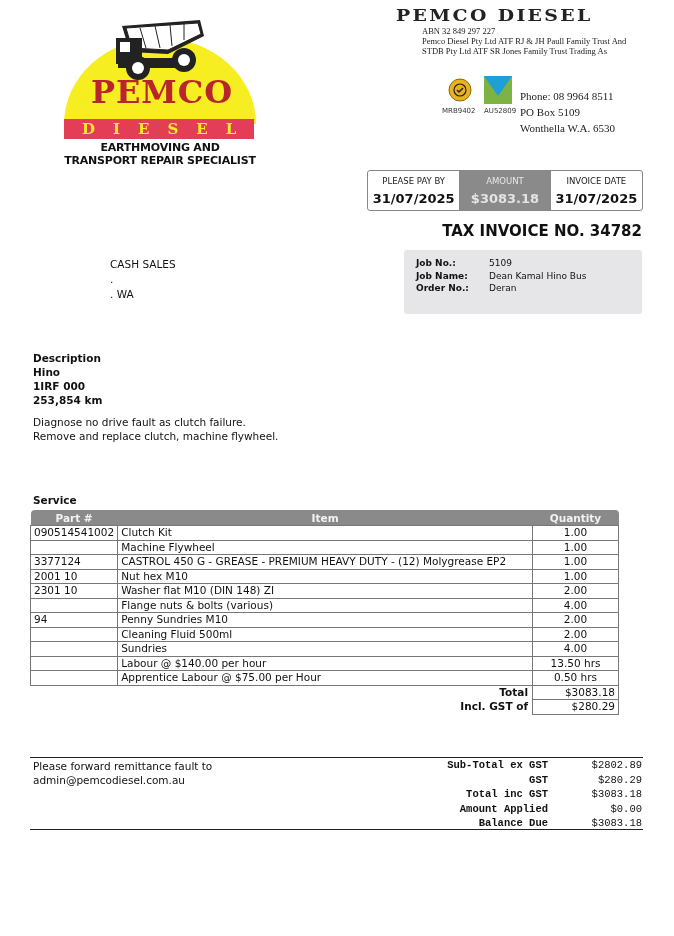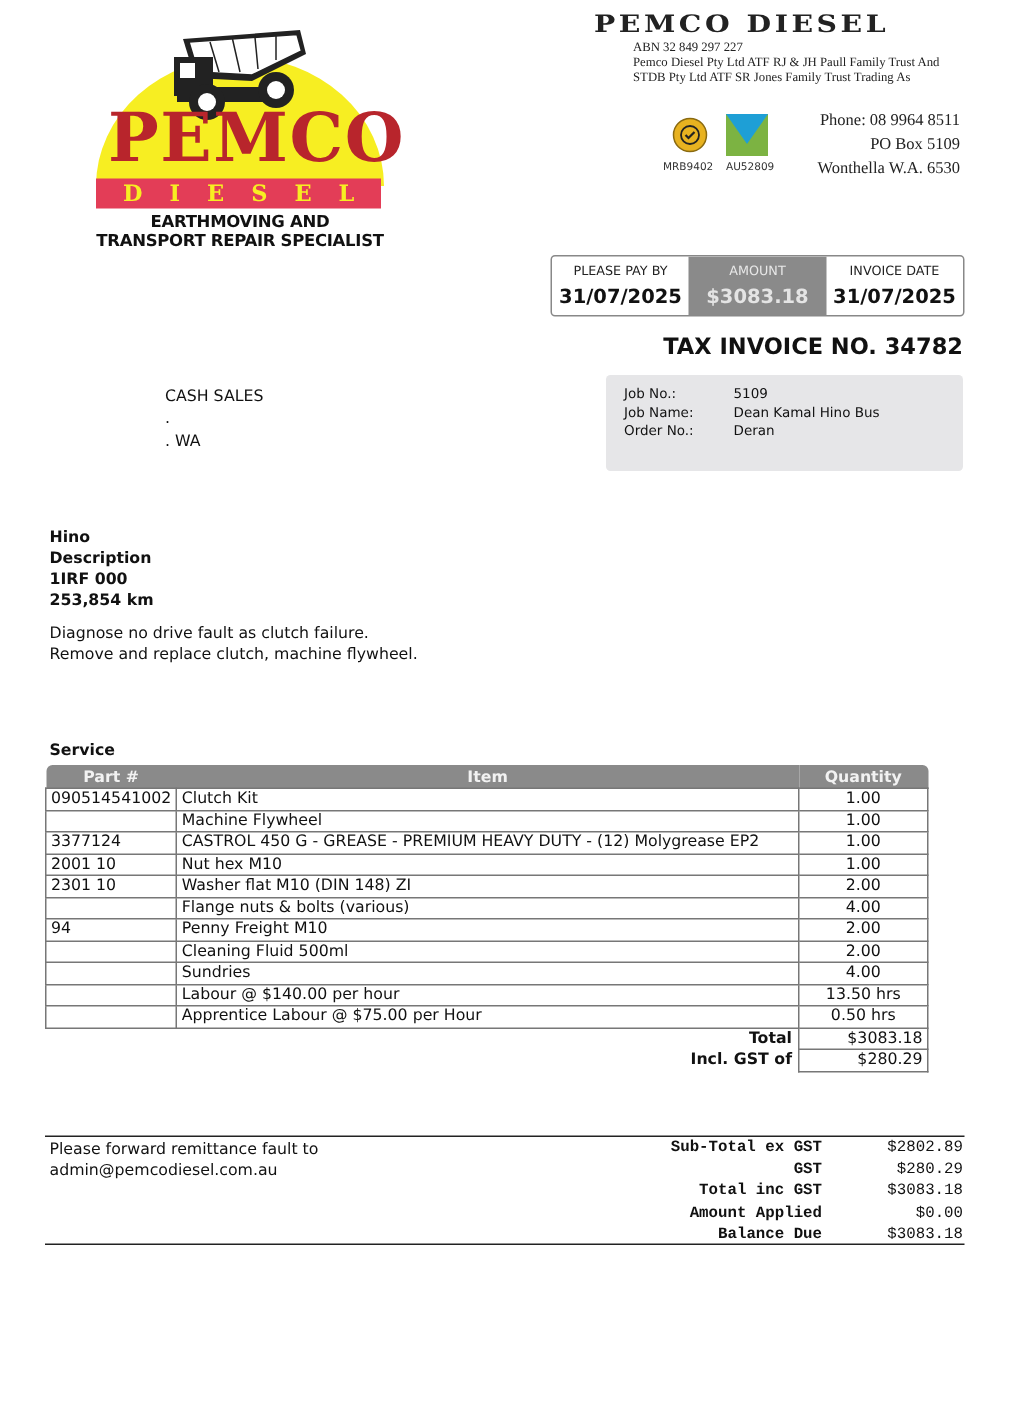--- a/index.html
+++ b/index.html
@@ -13,40 +13,40 @@
              font-family:"DejaVu Sans", sans-serif; font-weight:bold; font-size:11px;
              line-height:13px; color:#111; letter-spacing:-0.2px; }
 
   
   .brand { left:396px; top:6px; font-family:"DejaVu Serif", serif; font-weight:900;
            font-size:16px; letter-spacing:2px; color:#222; transform:scaleX(1.18);
            transform-origin:left top; }
   .abn { left:422px; top:26px; font-family:"Liberation Serif", serif; font-size:8.5px; line-height:10px; color:#222; }
   .badges { left:442px; top:74px; width:78px; height:44px; }
   .badge-lbl { font-family:"DejaVu Sans", sans-serif; font-size:7px; color:#333; }
-  .contact { left:520px; top:72px; width:120px; text-align:right;
+  .contact { left:520px; top:88px; width:120px; text-align:left;
              font-family:"Liberation Serif", serif; font-size:11px; line-height:16px; color:#222; }
 
   
   .paybox { left:367px; top:170px; width:274px; height:39px; border:1px solid #888;
             border-radius:3px; display:flex; overflow:hidden; }
   .paycell { flex:1; text-align:center; }
   .paycell .lbl { font-size:8.5px; color:#222; margin-top:5px; }
   .paycell .val { font-size:13px; font-weight:bold; margin-top:5px; }
   .paycell.amt { background:#8a8a8a; }
   .paycell.amt .lbl { color:#e8e8e8; }
   .paycell.amt .val { color:#e4e4e4; }
 
   .invno { left:420px; top:222px; width:222px; text-align:right; font-size:15px; font-weight:bold; }
 
   .cust { left:110px; top:257px; font-size:10.5px; line-height:15px; }
   .jobbox { left:404px; top:250px; width:238px; height:64px; background:#e6e6e8;
             border-radius:3px; font-size:9px; line-height:12.5px; }
   .jobrow { display:flex; }
-  .jobrow .k { width:73px; font-weight:normal; }
+  .jobrow .k { width:73px; font-weight:bold; }
 
   .desc { left:33px; top:351px; font-size:10.5px; line-height:14px; }
   .desc .b { font-weight:bold; }
   .desc .gap { height:8px; }
 
   .svc { left:33px; top:494px; font-size:10.5px; font-weight:bold; }
 
   table.items { position:absolute; left:30px; top:510px; width:589px; border-collapse:collapse;
                 font-size:10.5px; }
   table.items th { background:#8a8a8a; color:#f2f2f2; font-weight:bold; height:15px; padding:0;
@@ -85,21 +85,21 @@
       <line x1="124" y1="10" x2="124" y2="26" stroke="#222" stroke-width="1"></line>
       <rect x="56" y="24" width="26" height="26" fill="#222"></rect>
       <rect x="60" y="28" width="10" height="10" fill="#fff"></rect>
       <rect x="58" y="44" width="70" height="10" fill="#222"></rect>
       <circle cx="78" cy="54" r="12" fill="#222"></circle>
       <circle cx="78" cy="54" r="6" fill="#fff"></circle>
       <circle cx="124" cy="46" r="12" fill="#222"></circle>
       <circle cx="124" cy="46" r="6" fill="#fff"></circle>
     </g>
   </svg>
-  <div class="abs" style="left:12px;top:55px;width:180px;text-align:center;font-family:'DejaVu Serif',serif;font-weight:900;font-size:45px;color:#b8252c;letter-spacing:1px;line-height:46px;">PEMCO</div>
+  <div class="abs" style="left:12px;top:55px;width:180px;text-align:center;font-family:'DejaVu Serif',serif;font-weight:900;font-size:32px;color:#b8252c;letter-spacing:1px;line-height:46px;">PEMCO</div>
   <div class="abs" style="left:4px;top:105px;width:190px;text-align:center;font-family:'DejaVu Serif',serif;font-weight:bold;font-size:15px;color:#f7ee22;letter-spacing:18px;line-height:20px;text-indent:18px;">DIESEL</div>
 </div>
 <div class="abs tagline">
   <div>EARTHMOVING AND</div>
   <div>TRANSPORT REPAIR SPECIALIST</div>
 </div>
 
 <div class="abs brand">PEMCO DIESEL</div>
 <div class="abs abn">
   <div>ABN 32 849 297 227</div>
@@ -160,22 +160,22 @@
       <span>Dean Kamal Hino Bus</span>
     </div>
     <div class="jobrow">
       <span class="k">Order No.:</span>
       <span>Deran</span>
     </div>
   </div>
 </div>
 
 <div class="abs desc">
+  <div class="b">Description</div>
   <div class="b">Hino</div>
-  <div class="b">Description</div>
   <div class="b">1IRF 000</div>
   <div class="b">253,854 km</div>
   <div class="gap"></div>
   <div>Diagnose no drive fault as clutch failure.</div>
   <div>Remove and replace clutch, machine flywheel.</div>
 </div>
 
 <div class="abs svc">Service</div>
 <table class="items">
   <thead>
@@ -211,21 +211,21 @@
         <td>Washer flat M10 (DIN 148) ZI</td>
         <td class="q">2.00</td>
       </tr>
       <tr>
         <td></td>
         <td>Flange nuts &amp; bolts (various)</td>
         <td class="q">4.00</td>
       </tr>
       <tr>
         <td>94</td>
-        <td>Penny Freight M10</td>
+        <td>Penny Sundries M10</td>
         <td class="q">2.00</td>
       </tr>
       <tr>
         <td></td>
         <td>Cleaning Fluid 500ml</td>
         <td class="q">2.00</td>
       </tr>
       <tr>
         <td></td>
         <td>Sundries</td>

